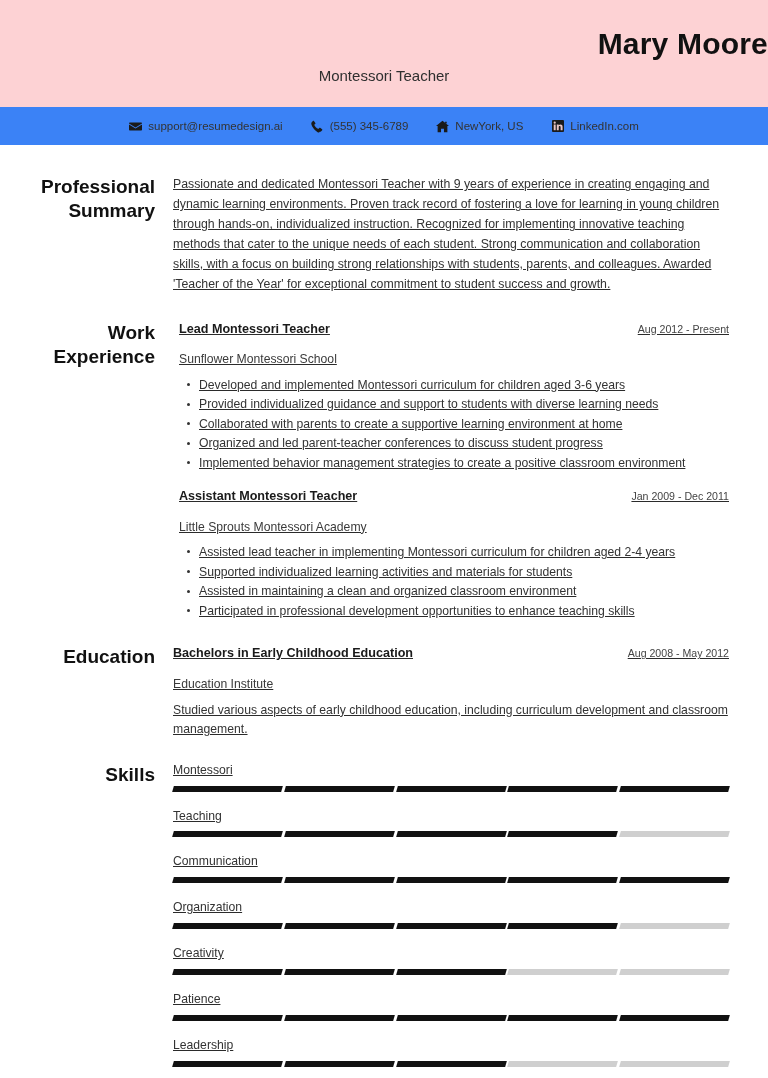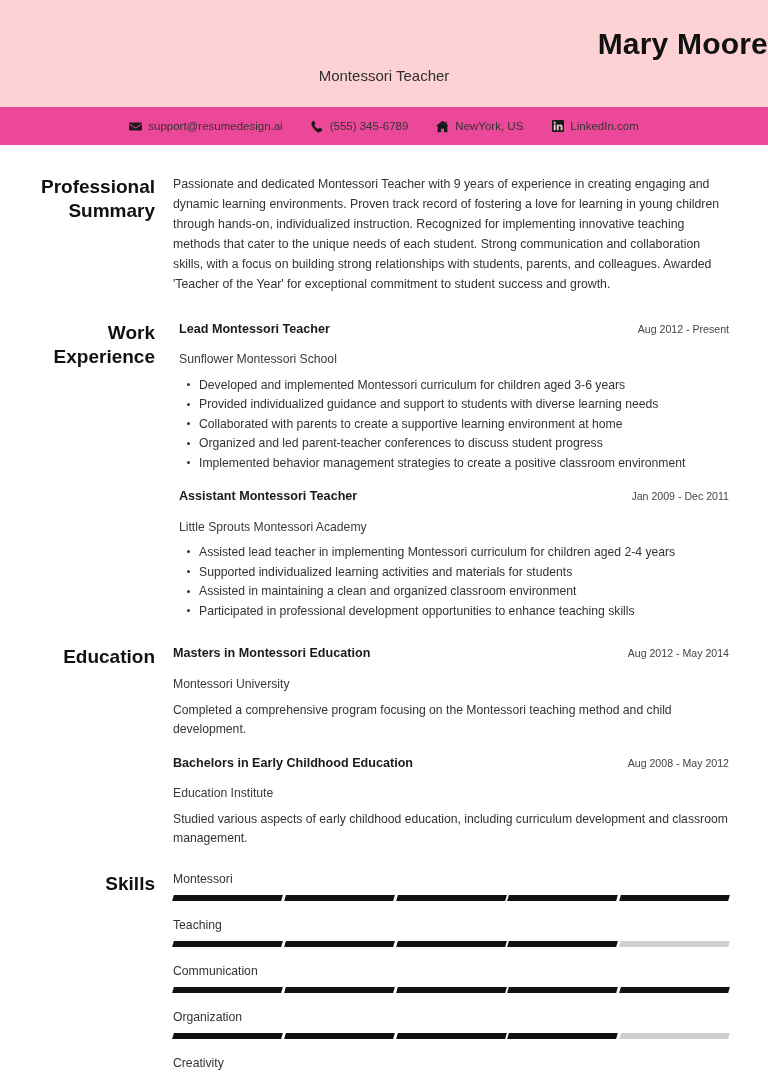--- a/index.html
+++ b/index.html
@@ -28,21 +28,21 @@
     text-align:right;
   }
   .role {
     font-size:15px;
     font-weight:400;
     color:#2f2f2f;
     margin-top:6px;
     line-height:1.2;
   }
   .contactbar {
-    background:#ec4899;
+    background:#3b82f6;
     height:38px;
     display:flex;
     align-items:center;
     justify-content:center;
     gap:28px;
   }
   .contact-item {
     display:flex;
     align-items:center;
     gap:6px;
@@ -68,21 +68,21 @@
   .sec-label {
     width:134px;
     flex:0 0 134px;
     text-align:right;
     padding-right:18px;
     font-size:19px;
     font-weight:700;
     color:#111;
     line-height:1.26;
   }
-  .sec-body { flex:1 1 auto; min-width:0; }
+  .sec-body { flex:1 1 auto; min-width:0;text-decoration:underline; }
 
   #sec-summary { padding-top:30px; }
   #sec-work    { padding-top:26px;gap:6px; }
   #sec-edu     { padding-top:24px; }
   #sec-skills  { padding-top:24px; }
   #sec-soft    { padding-top:26px; padding-bottom:14px; }
 
   .summary-text {
     font-size:12.3px;
     line-height:1.62;
@@ -265,28 +265,20 @@
             </ul>
           </div>
         </div>
     </div>
 
     <div class="section" id="sec-edu">
       <div class="sec-label">Education</div>
       <div class="sec-body" id="edu-entries">
           <div class="entry">
             <div class="entry-top">
-              <div class="entry-title">Masters in Montessori Education</div>
-              <div class="entry-date">Aug 2012 - May 2014</div>
-            </div>
-            <div class="entry-org">Montessori University</div>
-            <div class="entry-desc">Completed a comprehensive program focusing on the Montessori teaching method and child development.</div>
-          </div>
-          <div class="entry">
-            <div class="entry-top">
               <div class="entry-title">Bachelors in Early Childhood Education</div>
               <div class="entry-date">Aug 2008 - May 2012</div>
             </div>
             <div class="entry-org">Education Institute</div>
             <div class="entry-desc">Studied various aspects of early childhood education, including curriculum development and classroom management.</div>
           </div>
         </div>
     </div>
 
     <div class="section" id="sec-skills">

